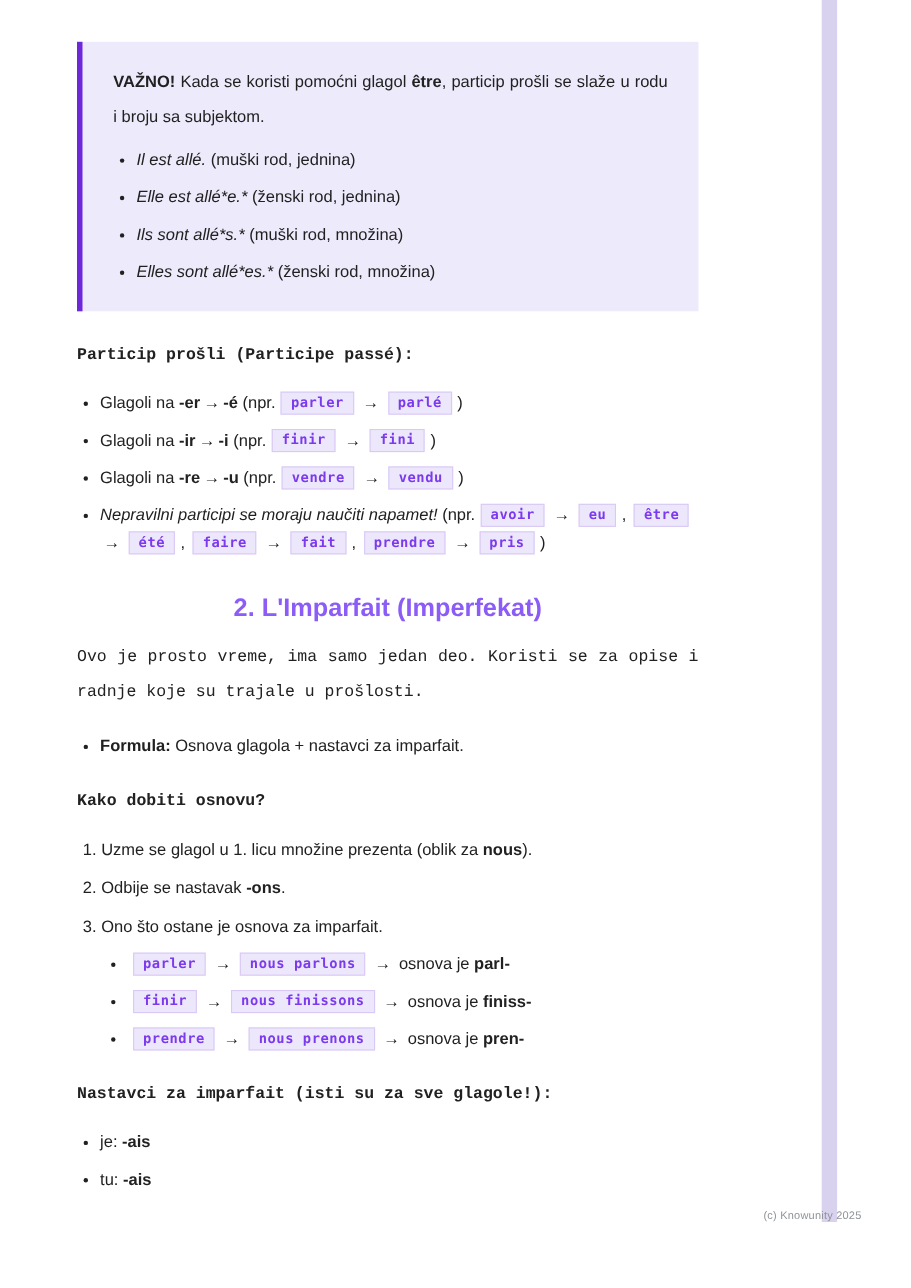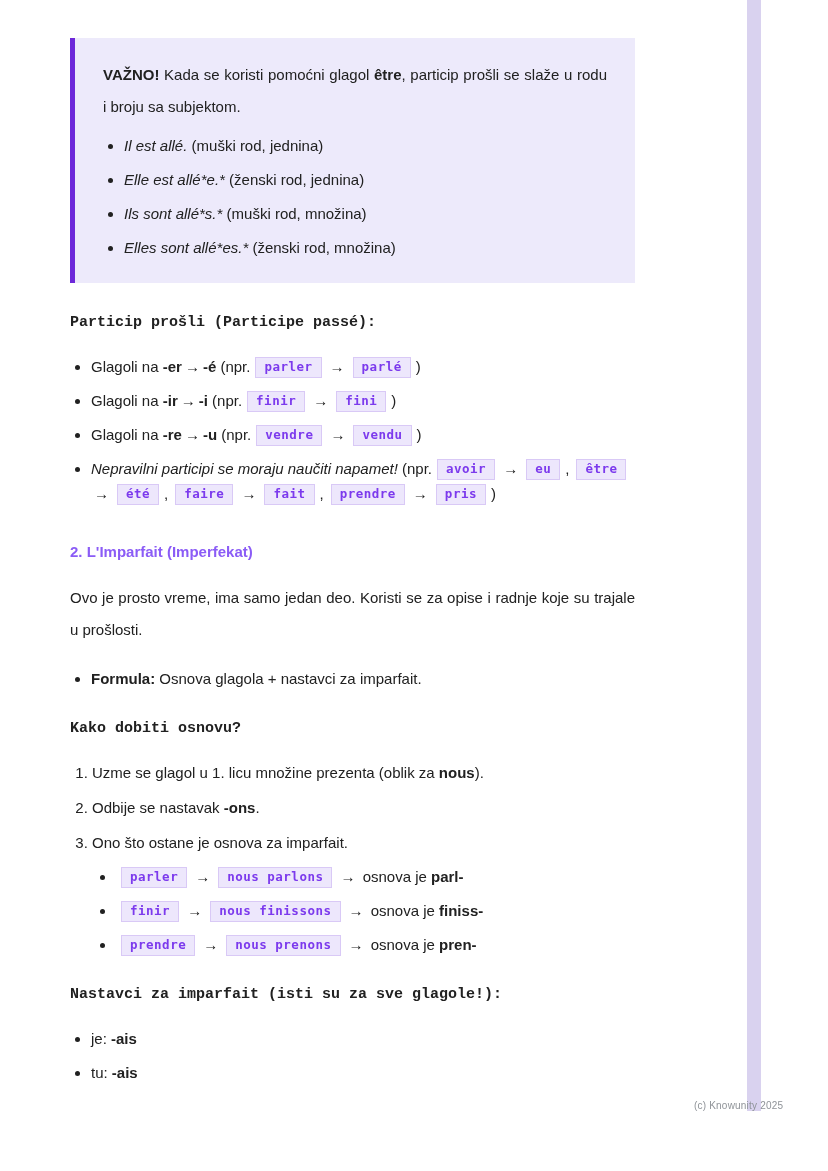--- a/index.html
+++ b/index.html
@@ -24,24 +24,25 @@
   .callout.small { padding:20px 28px 20px 28px; margin:26px 0 30px 0; }
   .callout p { margin:0 0 10px 0; text-align:justify; line-height:32px; }
   .callout.small p { margin:0; text-align:left; line-height:25px; }
   ul.bullets { margin:8px 0 0 0; padding-left:21px; list-style:disc; }
   ul.bullets li { margin:0 0 9px 0; line-height:25px; }
   .callout ul.bullets li { margin-bottom:9px; }
   
   .bold-heading { font-weight:bold; margin:26px 0 20px 0; line-height:23px;font-family:Liberation Mono, monospace; }
   .bold-heading.first { margin-top:0; }
   h2.purple {
-    font-size:15px; line-height:24px; color:#8b5cf6; font-weight:bold;
+    font-size:23px; line-height:24px; color:#8b5cf6; font-weight:bold;
     margin:34px 0 18px 0;
+    text-align:center;
   }
-  p.intro { margin:0 0 20px 0; text-align:justify; line-height:32px; }
+  p.intro { margin:0 0 20px 0; text-align:justify; line-height:32px;font-family:Liberation Mono, monospace; }
   
   ul.top { margin:0 0 6px 0; padding-left:21px; }
   ul.top li { margin:0 0 9px 0; line-height:25px; }
   ol.steps { margin:0 0 0 0; padding-left:22px; }
   ol.steps > li { margin:0 0 10px 0; line-height:25px; }
   ul.sub { margin:9px 0 0 0; padding-left:24px; list-style:disc; }
   ul.sub li { margin:0 0 9px 0; line-height:25px; }
   
   .chip {
     display:inline-block; background:#ede7fc; border:1px solid #d9c9f6;

